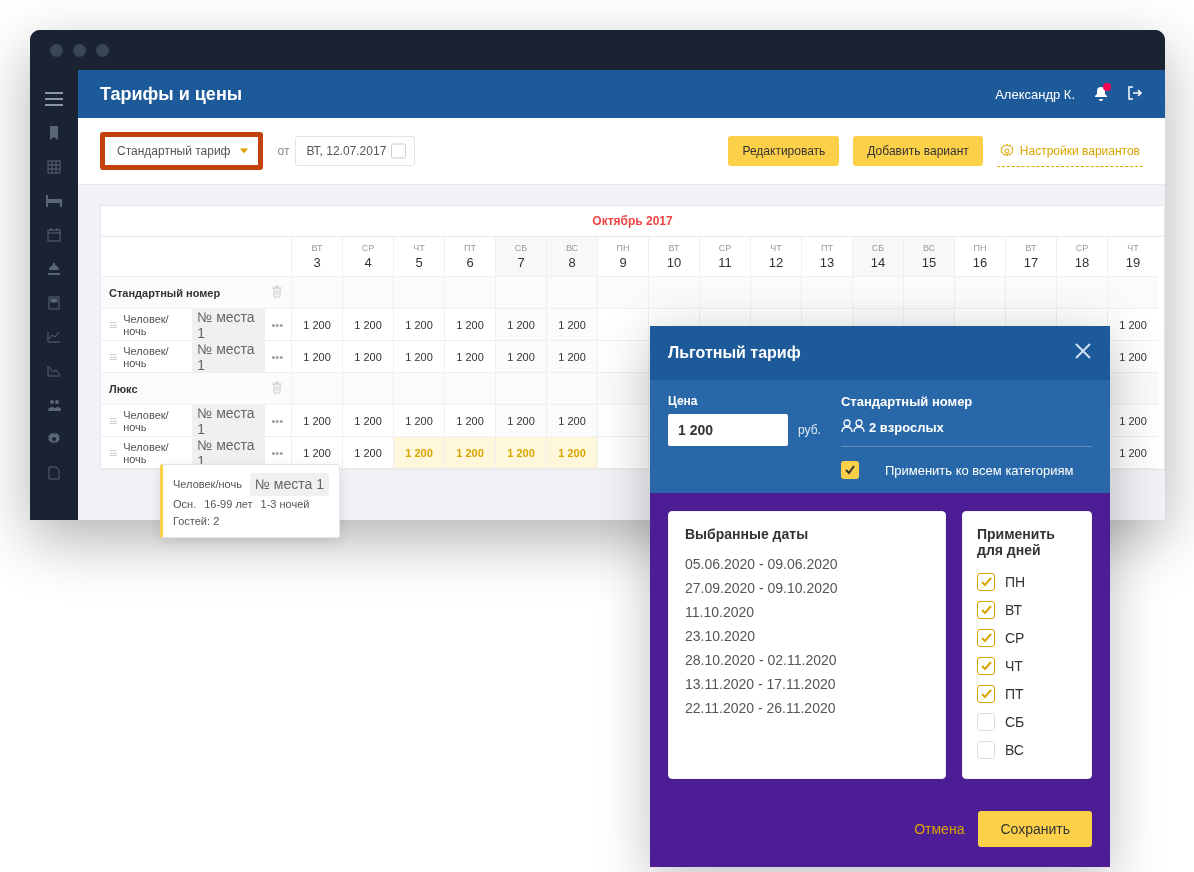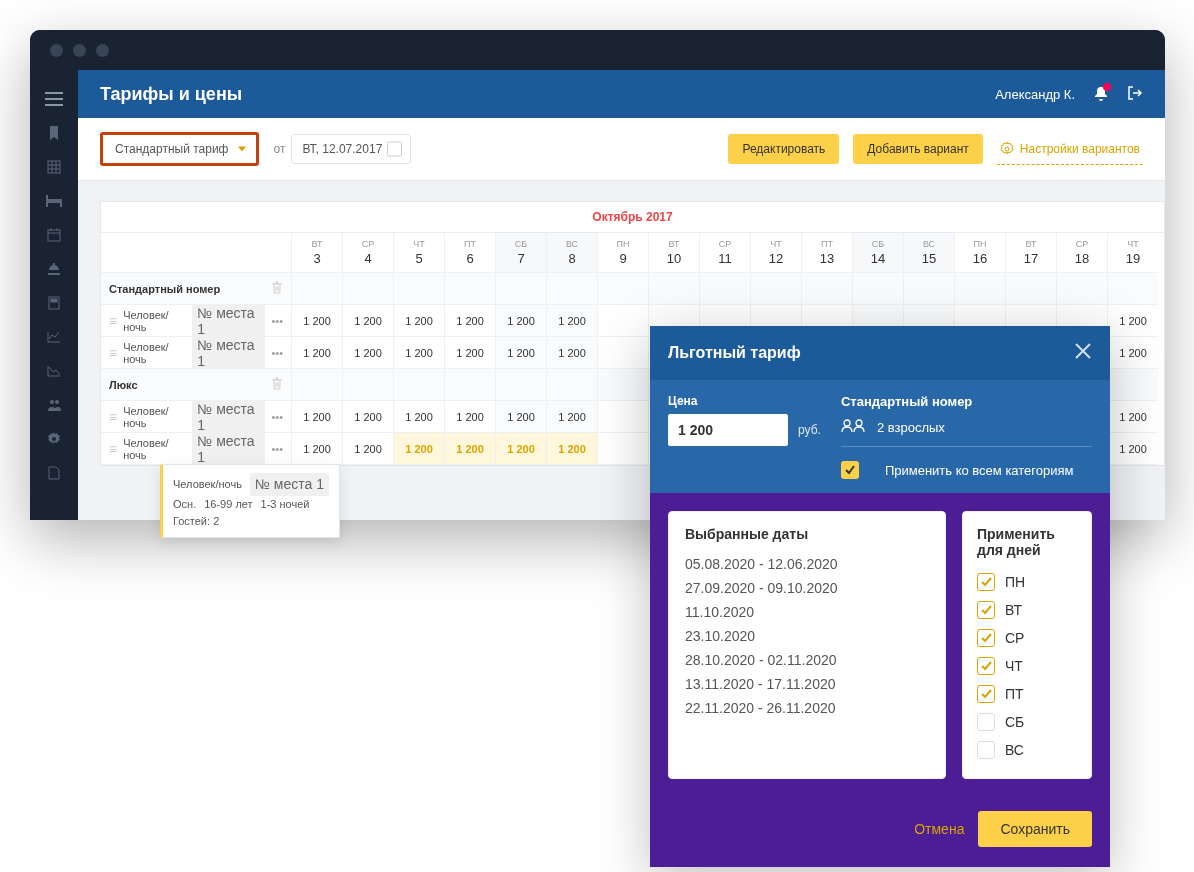--- a/index.html
+++ b/index.html
@@ -15,21 +15,21 @@
 .sidebar-item { height: 34px; display:flex; align-items:center; justify-content:center; color:#5a6578; cursor:pointer; }
 
 .main { flex:1; background:#f0f2f5; display:flex; flex-direction:column; overflow:hidden; }
 .topbar { height: 48px; background:#1d5a9a; display:flex; align-items:center; padding:0 22px; color:#fff; justify-content:space-between; }
 .topbar-title { font-size: 18px; font-weight: 600; }
 .topbar-right { display:flex; align-items:center; gap:18px; font-size:13px; }
 .notif { position:relative; }
 .notif-dot { position:absolute; top:-2px; right:-2px; width:8px; height:8px; background:#f05; border-radius:50%; }
 
 .toolbar { background:#fff; padding: 14px 22px; display:flex; align-items:center; gap:14px; border-bottom:1px solid #e5e7eb; }
-.select-box { border:3px solid #c2410c; border-radius:3px; padding:7px 28px 7px 12px; font-size:12px; color:#555; min-width:150px; position:relative; }
+.select-box { border:5px solid #c2410c; border-radius:3px; padding:7px 28px 7px 12px; font-size:12px; color:#555; min-width:150px; position:relative; }
 .select-box::after { content:''; position:absolute; right:10px; top:50%; width:0; height:0; border-left:4px solid transparent; border-right:4px solid transparent; border-top:5px solid #d9a400; transform:translateY(-50%); }
 .date-from { display:flex; align-items:center; gap:6px; font-size:12px; color:#888; }
 .date-box { border:1px solid #e1e4e8; border-radius:3px; padding:7px 28px 7px 10px; font-size:12px; color:#555; position:relative; }
 .date-box::after { content:''; position:absolute; right:8px; top:50%; transform:translateY(-50%); width:13px; height:13px; border:1px solid #ccc; border-radius:2px; }
 .toolbar-spacer { flex:1; }
 .btn { border:none; border-radius:3px; padding:8px 14px; font-size:12px; cursor:pointer; }
 .btn-yellow { background:#fdd04a; color:#333; }
 .btn-link { background:transparent; color:#d9a400; border:1px dashed transparent; display:flex; align-items:center; gap:6px; border-bottom:1px dashed #d9a400; border-radius:0; padding:8px 2px; }
 .gear { width:14px; height:14px; }
 
@@ -63,21 +63,21 @@
 .modal-header { background:#1d5a9a; color:#fff; padding:14px 18px; display:flex; align-items:center; justify-content:space-between; font-size:16px; font-weight:600; }
 .modal-close { cursor:pointer; font-size:22px; color:#cfe0f2; }
 .modal-sub { background:#2968a8; color:#fff; padding:14px 18px; display:flex; gap:20px; }
 .sub-left { display:flex; flex-direction:column; gap:6px; }
 .sub-label { font-size:12px; font-weight:600; }
 .price-row { display:flex; align-items:center; gap:10px; }
 .price-input { width:120px; padding:8px 10px; border:none; border-radius:2px; font-size:14px; color:#333; font-weight:600; }
 .price-unit { font-size:12px; opacity:.85;text-align:right; }
 .sub-right { flex:1; display:flex; flex-direction:column; gap:10px; }
 .room-name { font-size:13px; font-weight:600; }
-.guests-row { display:flex; align-items:center; gap:8px; font-size:13px; }
+.guests-row { display:flex; align-items:center; font-size:13px;font-weight:bold; }
 .check-row { display:flex; align-items:center; gap:26px; font-size:13px; margin-top:4px; }
 .chk { width:18px; height:18px; background:#fdd04a; border-radius:3px; display:flex; align-items:center; justify-content:center; }
 .chk svg { width:12px; height:12px; }
 
 .modal-body { padding:18px; display:flex; gap:16px; }
 .panel { background:#fff; }
 .panel-left { flex:1; border:1px solid #eef0f2; border-radius:4px; padding:14px 16px; }
 .panel-right { width:130px; border:1px solid #eef0f2; border-radius:4px; padding:14px 14px; }
 .panel-title { font-size:14px; font-weight:600; color:#333; margin-bottom:10px; }
 .date-item { font-size:14px; color:#555; padding:4px 0; }
@@ -515,21 +515,21 @@
             </svg>
           </span>
         <span>Применить ко всем категориям</span>
       </div>
     </div>
   </div>
   <div class="modal-body">
     <div class="panel panel-left">
       <div class="panel-title">Выбранные даты</div>
       <div id="dates-list">
-          <div class="date-item">05.08.2020 - 12.06.2020</div>
+          <div class="date-item">05.06.2020 - 09.06.2020</div>
           <div class="date-item">27.09.2020 - 09.10.2020</div>
           <div class="date-item">11.10.2020</div>
           <div class="date-item">23.10.2020</div>
           <div class="date-item">28.10.2020 - 02.11.2020</div>
           <div class="date-item">13.11.2020 - 17.11.2020</div>
           <div class="date-item">22.11.2020 - 26.11.2020</div>
         </div>
     </div>
     <div class="panel panel-right">
       <div class="panel-title">Применить для дней</div>

